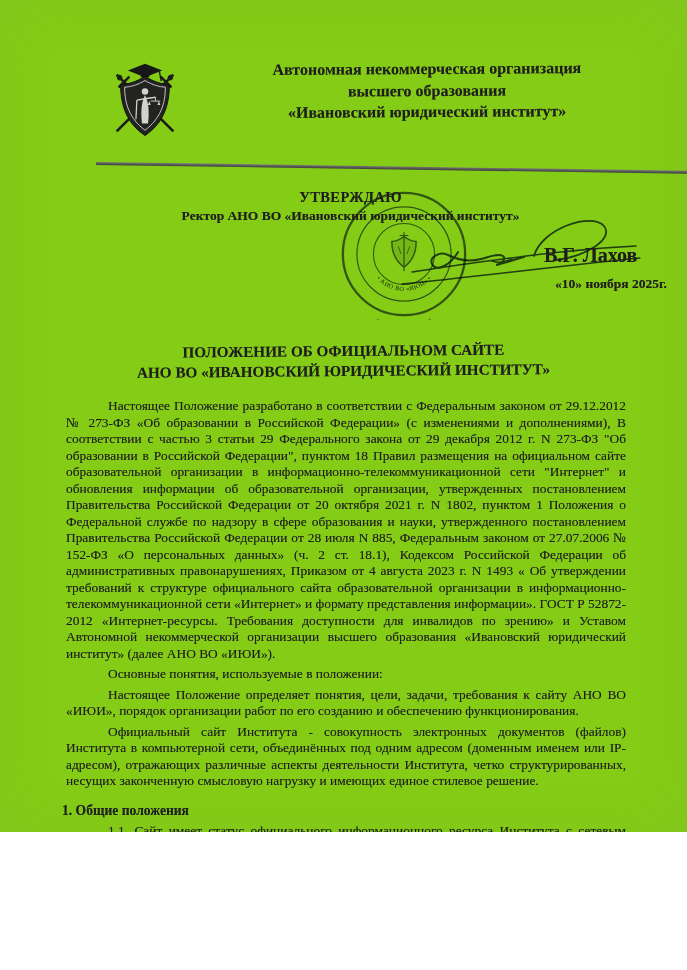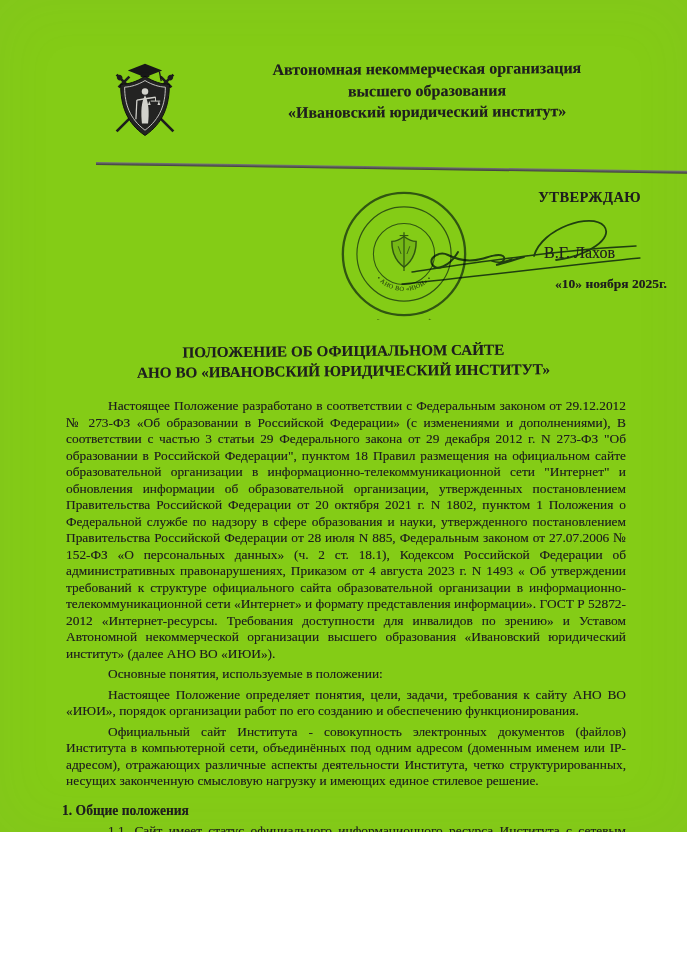--- a/index.html
+++ b/index.html
@@ -17,24 +17,24 @@
     position:absolute;left:168px;top:58px;width:518px;
     text-align:center;font-weight:bold;font-size:16px;line-height:21.5px;
     transform:rotate(-0.35deg);
   }
   .divider{
     position:absolute;left:96px;top:162px;width:592px;height:3px;
     background:linear-gradient(#777,#3c3c3c);
     transform:rotate(0.85deg);transform-origin:0 50%;
   }
   
-  .approval{position:absolute;left:60px;right:46px;top:189px;text-align:right;font-weight:bold;}
+  .approval{position:absolute;left:60px;right:46px;top:189px;text-align:center;font-weight:bold;}
   .approve-label{font-size:14.5px;letter-spacing:.4px;}
   .rector-line{font-size:13.5px;margin-top:2px;white-space:nowrap;}
-  .signer-name{position:absolute;left:544px;top:244px;font-weight:normal;font-size:16px;}
+  .signer-name{position:absolute;left:544px;top:244px;font-weight:bold;font-size:20px;}
   .approve-date{position:absolute;left:519px;top:276px;font-weight:bold;font-size:13.5px;margin-left:36px;}
   
   .stamp{position:absolute;left:338px;top:188px;mix-blend-mode:multiply;opacity:.92;}
   .signature{position:absolute;left:396px;top:206px;mix-blend-mode:multiply;}
   
   .doc-title{
     position:absolute;left:0;top:341px;width:100%;text-align:center;
     font-weight:bold;font-size:15.2px;line-height:19.5px;
     transform:rotate(-0.5deg);
   }
@@ -137,20 +137,21 @@
         <path d="M6 78 C 70 72 180 58 244 52" stroke-width="1.3"></path>
         <path d="M62 46 c -8 14 -22 20 -26 12 c -3 -7 8 -13 16 -9 c 10 5 22 7 33 4 c 8 -2 17 -6 22 -3 c 4 3 -2 8 -7 9 c 9 -2 20 -6 28 -8" stroke-width="2"></path>
         <path d="M138 50 C 146 22 196 6 208 20 C 218 32 192 50 160 54" stroke-width="1.8"></path>
         <path d="M96 55 c 6 2 14 1 20 -2" stroke-width="1.6"></path>
       </g>
     </svg>
   </div>
 
   <div class="approval">
     <div class="approve-label">УТВЕРЖДАЮ</div>
+    <div class="rector-line">Ректор АНО ВО «Ивановский юридический институт»</div>
   </div>
   <div class="signer-name">В.Г. Лахов</div>
   <div class="approve-date">«10» ноября  2025г.</div>
 
   <div class="doc-title">
     <div>ПОЛОЖЕНИЕ ОБ ОФИЦИАЛЬНОМ САЙТЕ</div>
     <div>АНО ВО  «ИВАНОВСКИЙ ЮРИДИЧЕСКИЙ ИНСТИТУТ»</div>
   </div>
 
   <div class="body-text">

